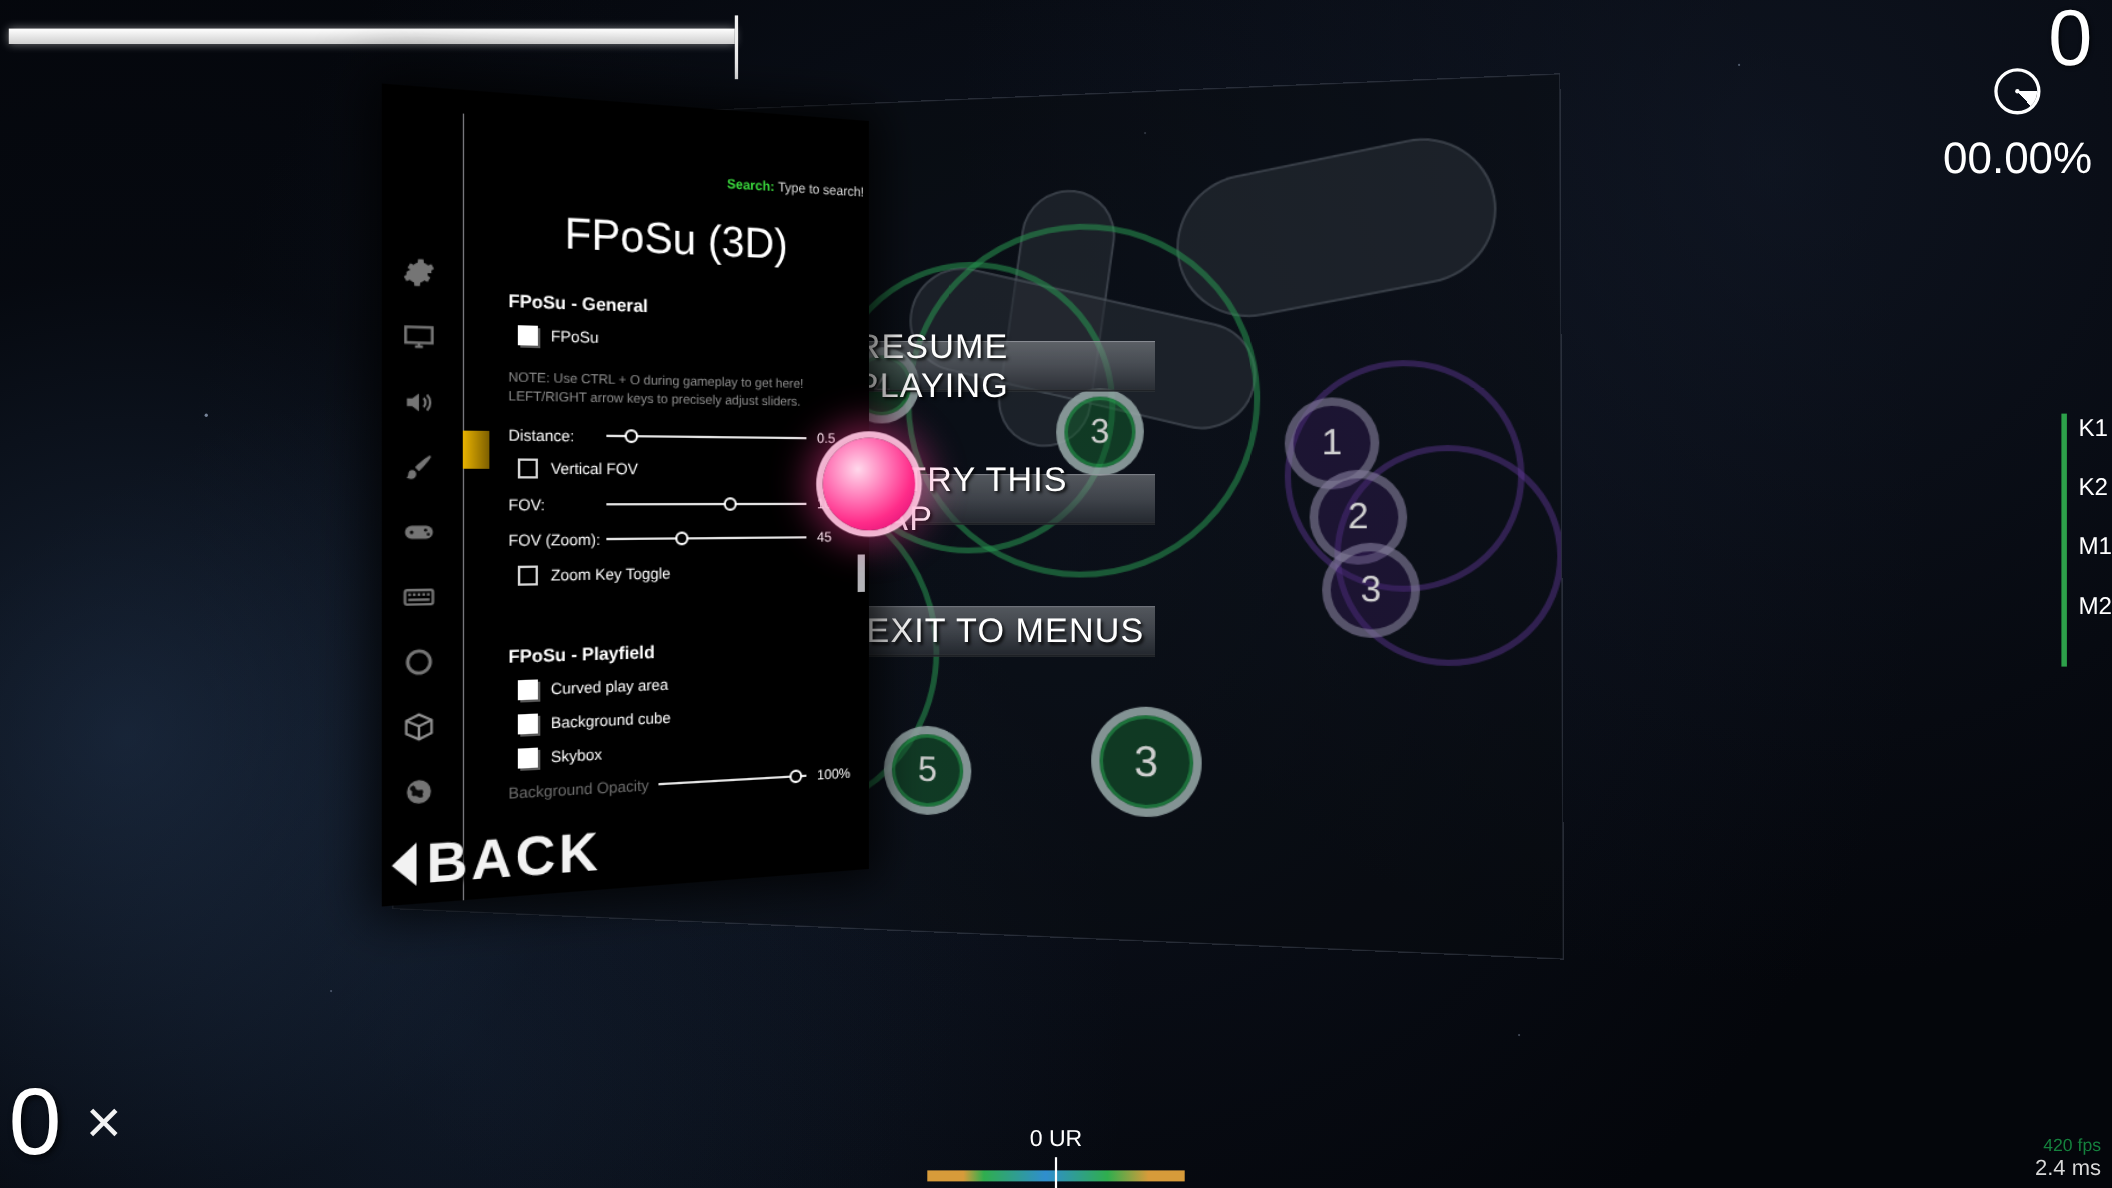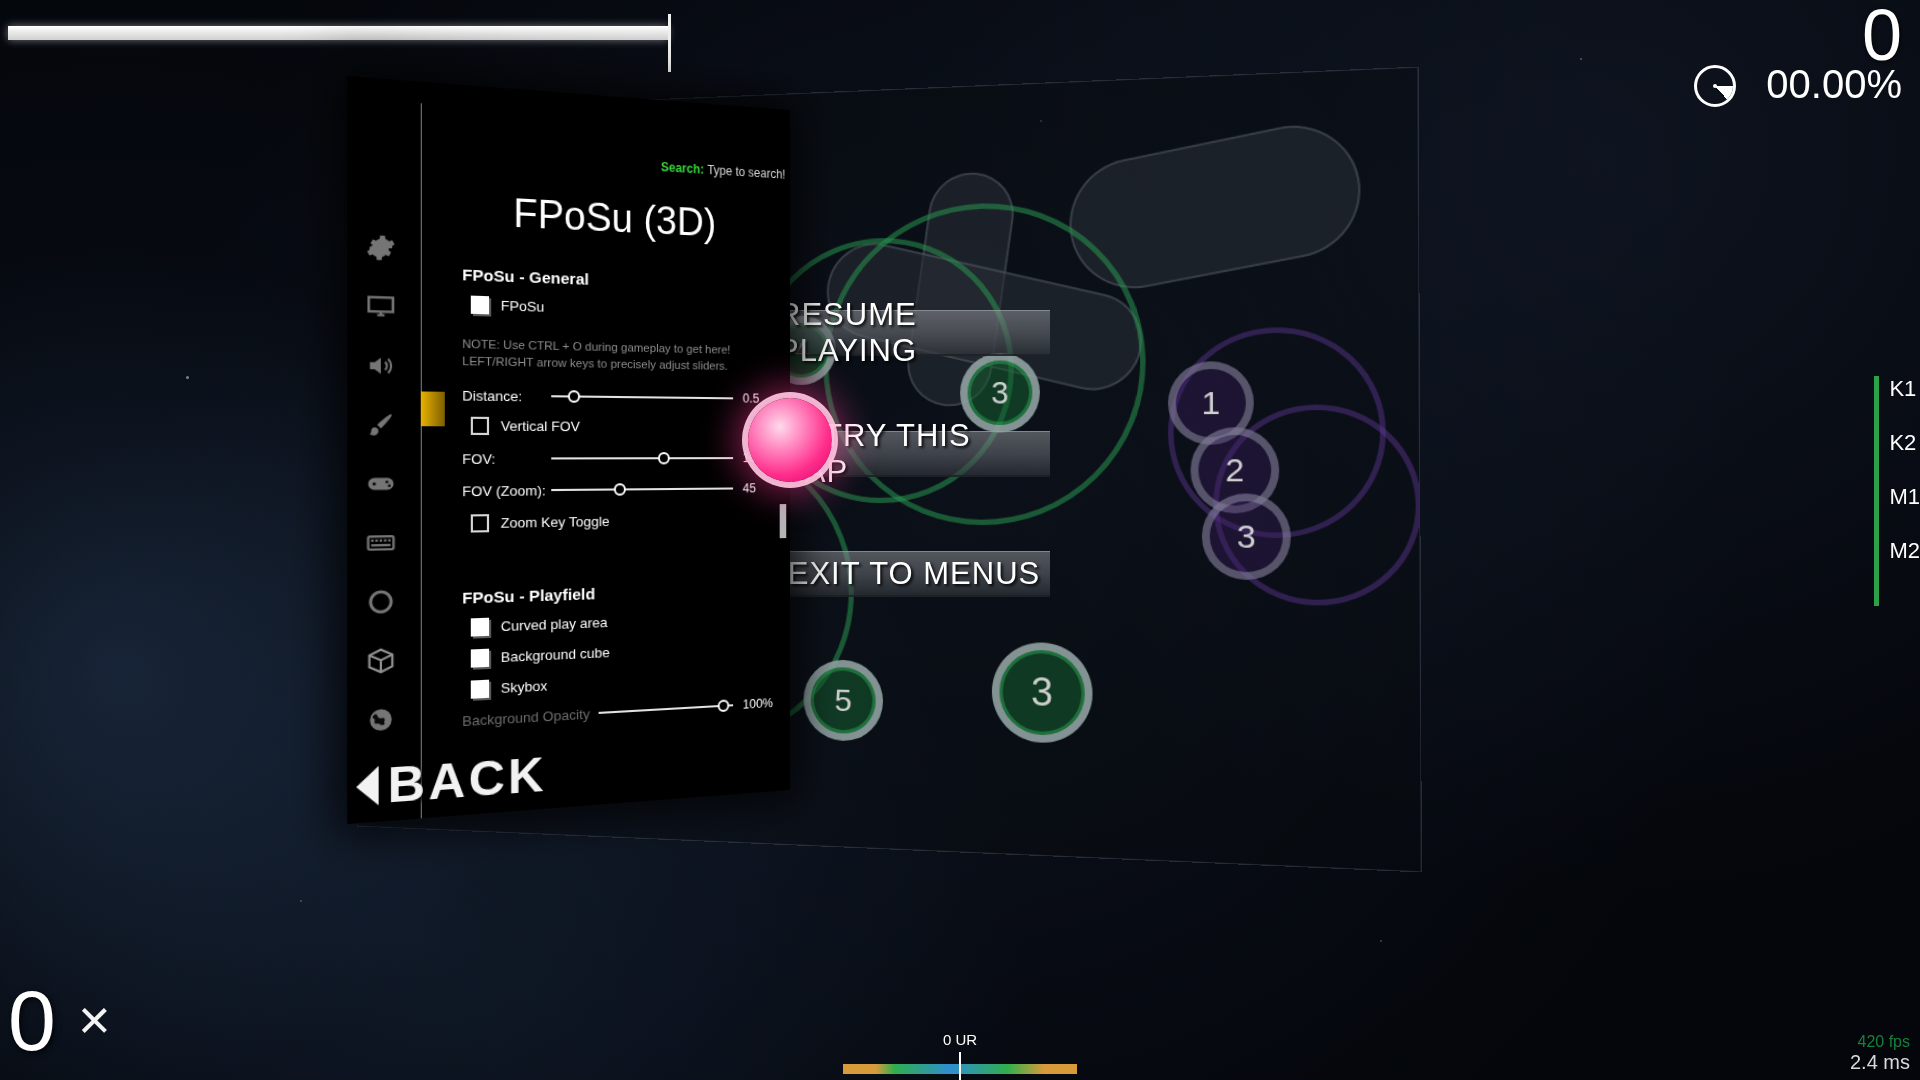--- a/index.html
+++ b/index.html
@@ -123,36 +123,36 @@
   #back-text { font-size:47px; font-weight:bold; color:#f2f2f2; letter-spacing:3px;
                text-shadow:2px 3px 4px rgba(0,0,0,0.9); }
 
   
   #combo { position:absolute; left:8px; bottom:10px; font-size:86px; color:#fff;
            font-weight:300; text-shadow:2px 2px 6px rgba(0,0,0,.8); letter-spacing:-2px; }
   #miss-x { position:absolute; left:78px; bottom:28px; font-size:56px; color:#fff;
             font-weight:300; opacity:.95; }
   #score { position:absolute; right:18px; top:-6px; font-size:72px; color:#fff;
            font-weight:300; text-shadow:1px 1px 4px rgba(0,0,0,.8); }
-  #acc-row { position:absolute; right:18px; top:62px; display:flex; align-items:flex-end; gap:30px; }
+  #acc-row { position:absolute; right:18px; top:62px; display:flex; align-items:center; gap:18px;flex-direction:column; }
   #acc-pie { width:42px; height:42px; border-radius:50%; border:3px solid #fff;
              position:relative; }
   #acc-pie::after { content:""; position:absolute; left:50%; top:50%; width:4px; height:4px;
                     background:#fff; border-radius:50%; transform:translate(-50%,-50%); }
   #acc-pie .wedge { position:absolute; inset:0; border-radius:50%;
                     background:conic-gradient(from 90deg, #ffffff 0deg 48deg, transparent 48deg 360deg); }
   #acc-text { font-size:40px; color:#fff; font-weight:300; }
   #keys { position:absolute; right:0; top:376px; display:flex;margin-left:16px; }
   #keys-bar { width:5px; background:#2da14a; margin-right:10px; }
   #keys-col { display:flex; flex-direction:column; gap:28px; }
   .key-label { font-size:22px; color:#fff; font-weight:300; }
 
   #ur-wrap { position:absolute; left:50%; bottom:6px; transform:translateX(-50%);
              width:234px; text-align:center; }
-  #ur-text { font-size:15px; color:#fff; margin-bottom:16px; }
+  #ur-text { font-size:21px; color:#fff; margin-bottom:16px; }
   #ur-bar { position:relative; height:10px;
             background:linear-gradient(90deg,#d79b3a 0%,#d79b3a 14%,#2fae4e 22%,#2f8ecf 46%,#2fae4e 70%,#d79b3a 86%,#d79b3a 100%); }
   #ur-needle { position:absolute; left:50%; top:-12px; width:2px; height:30px; background:#fff;
                transform:translateX(-50%); }
 
   #perf { position:absolute; right:10px; bottom:6px; text-align:right; }
   #fps { font-size:16px; color:#15803d;text-align:right; }
   #frametime { font-size:20px; color:#d9d9d9; }
 
   

